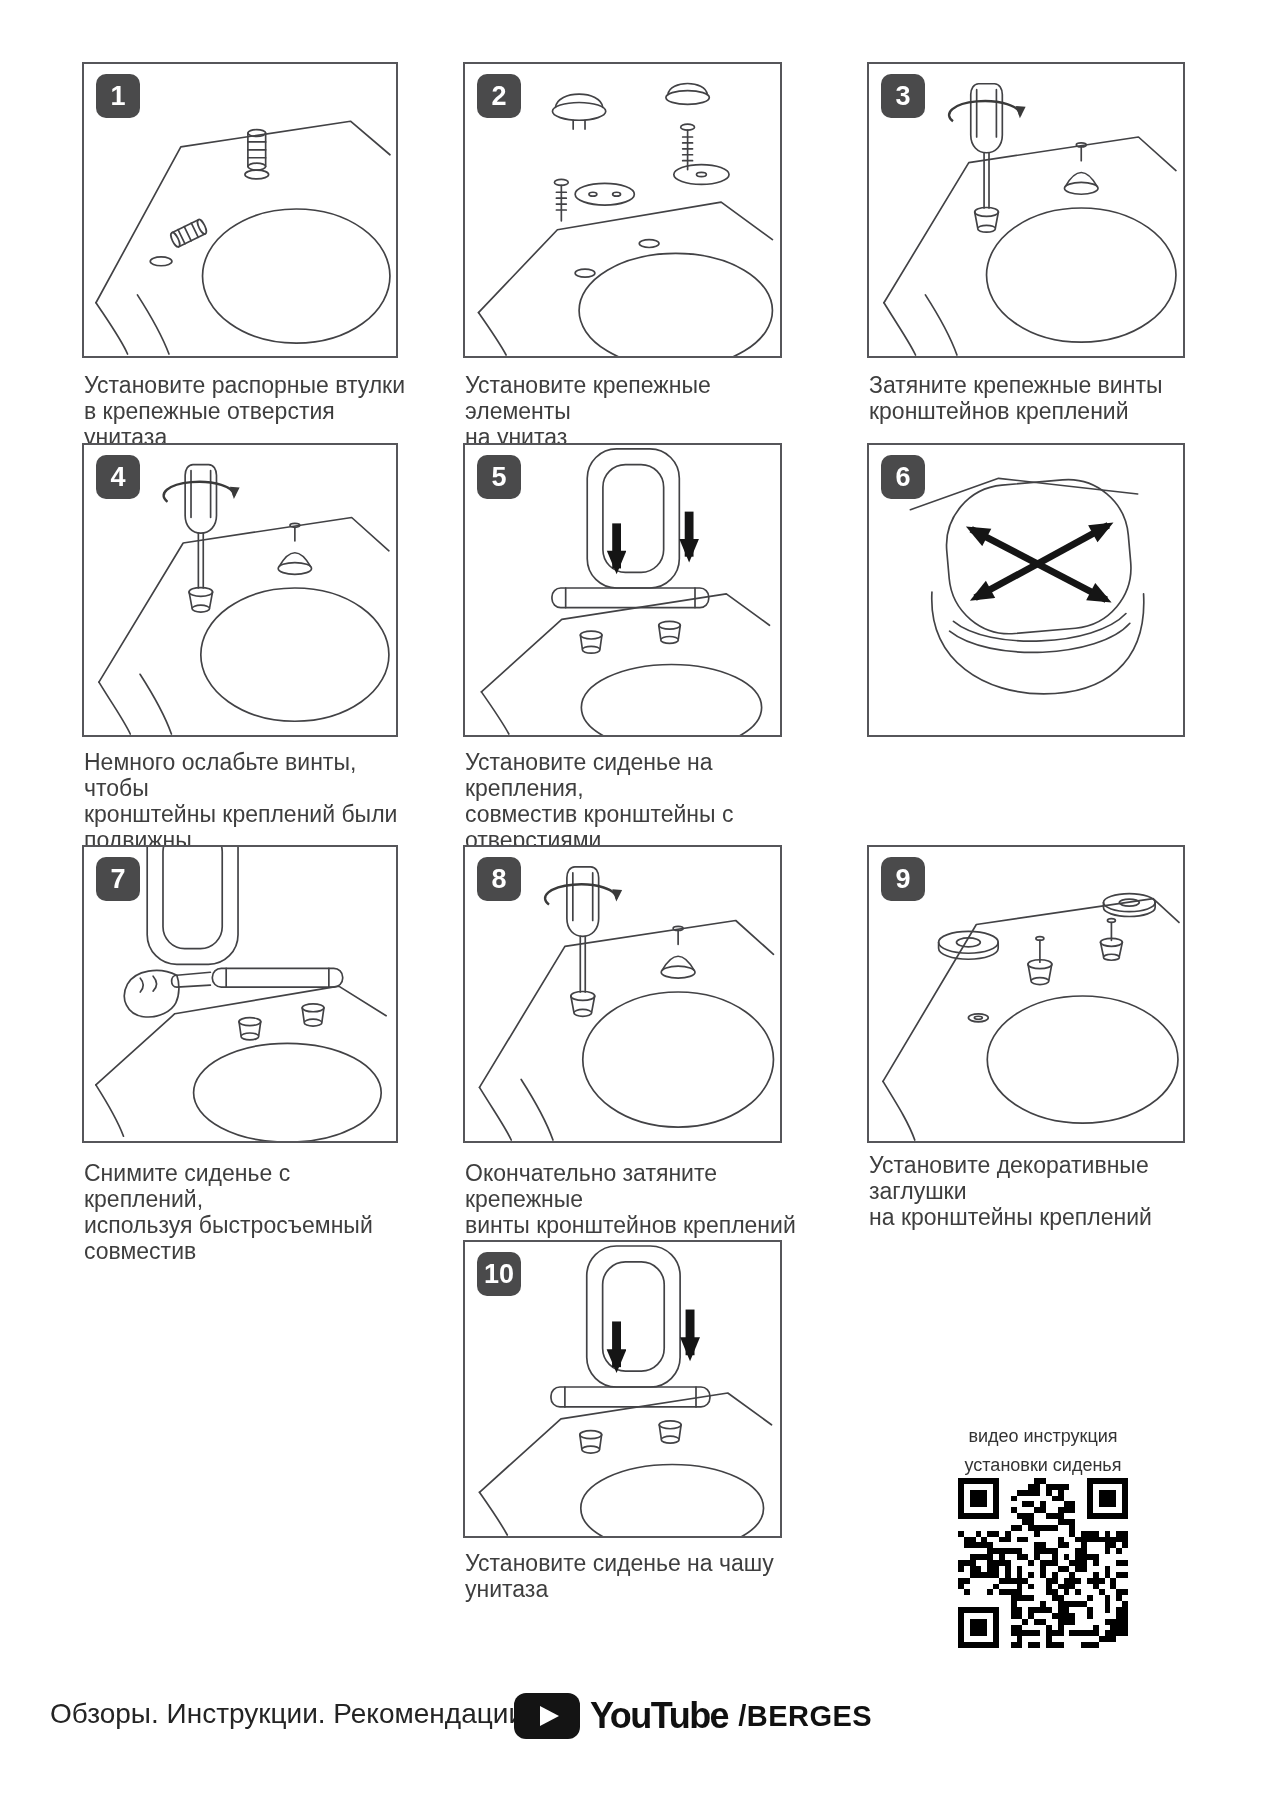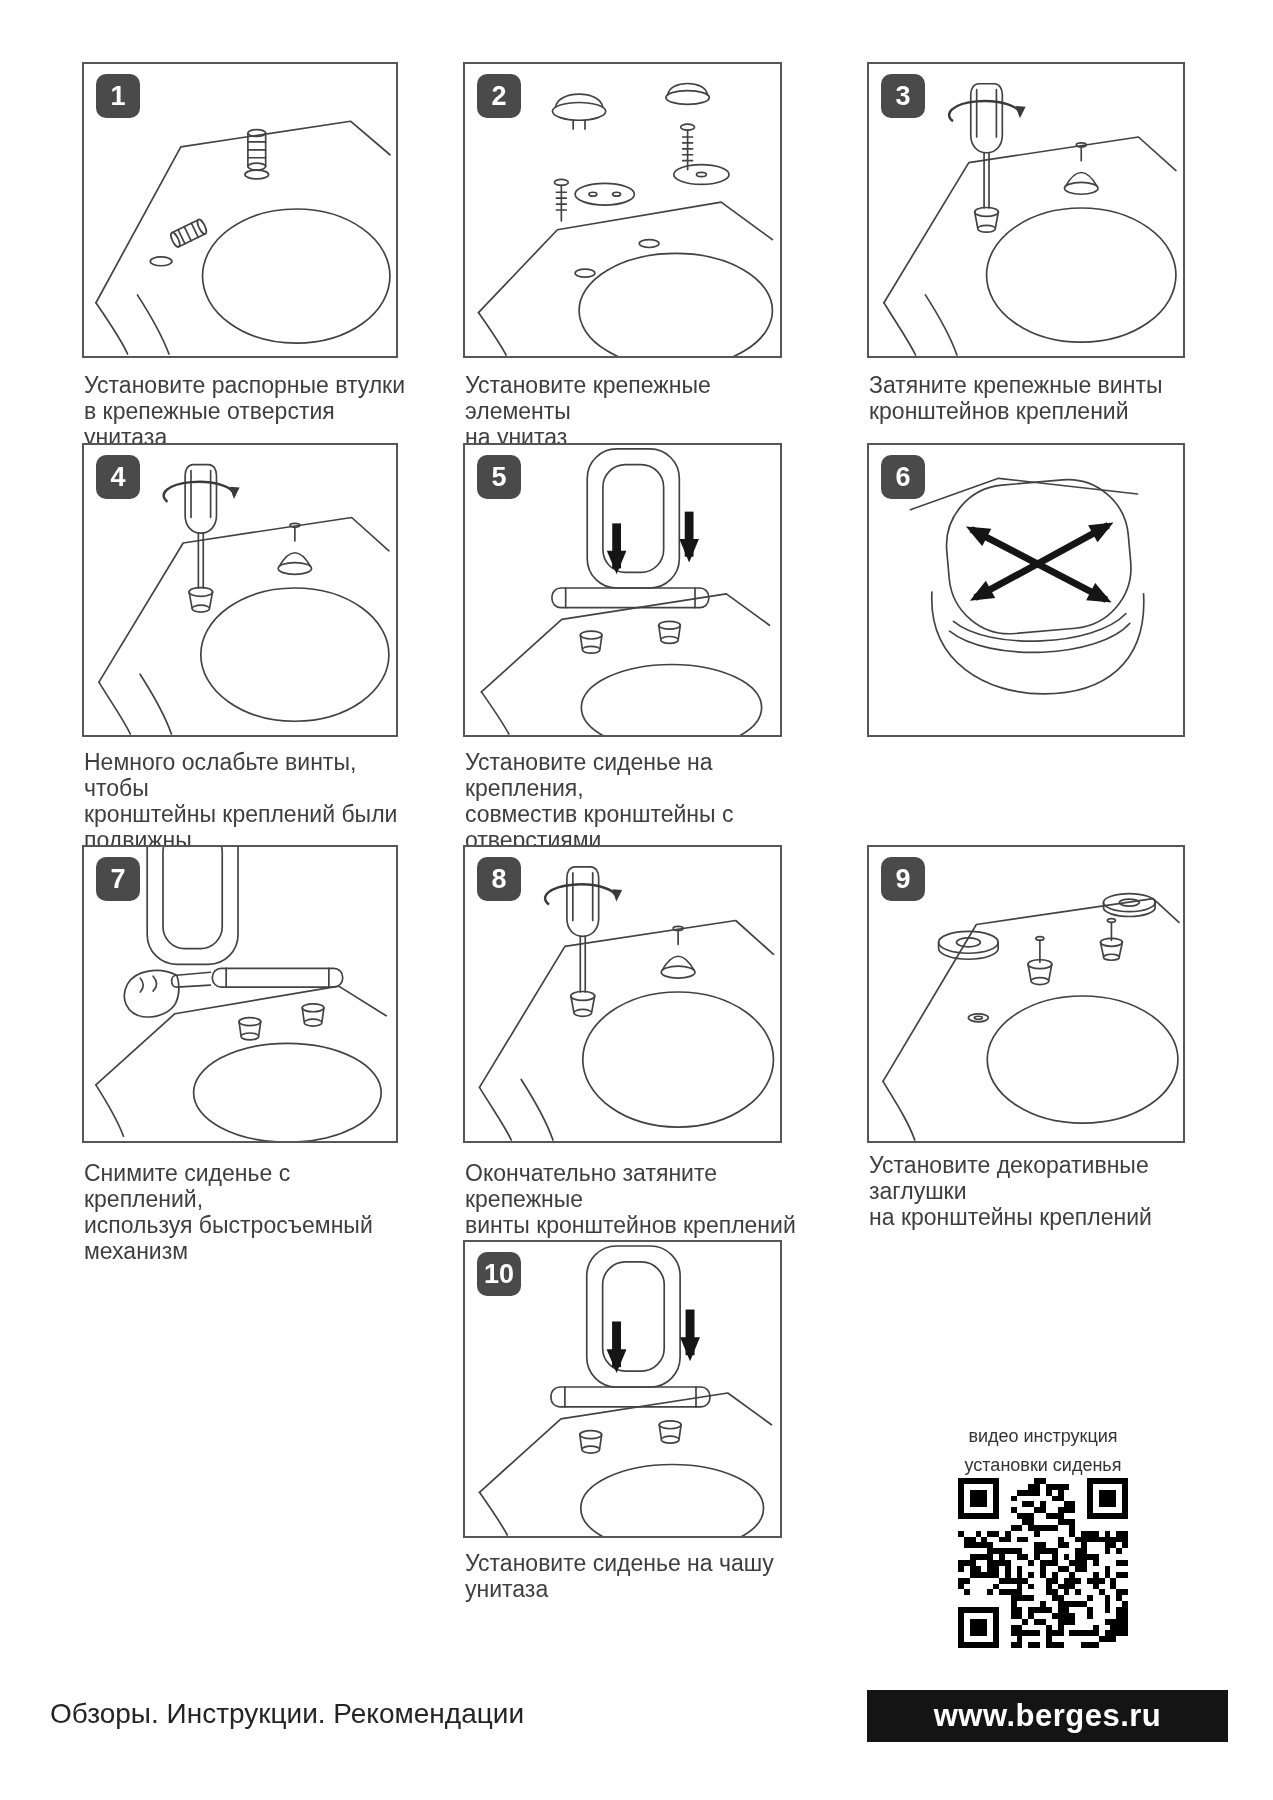--- a/index.html
+++ b/index.html
@@ -241,21 +241,21 @@
         <path d="M236,56 v5 a26,9 0 0 0 52,0 v-5"></path>
         <ellipse cx="262" cy="56" rx="10" ry="3.5"></ellipse>
         <ellipse cx="110" cy="172" rx="10" ry="4"></ellipse>
         <ellipse cx="110" cy="172" rx="4" ry="1.6"></ellipse>
       </g>
     </svg>
   </div>
 
   <div class="caption" style="left:84px;top:1160px;width:330px">Снимите сиденье с креплений,
 используя быстросъемный
-механизм</div>
+совместив</div>
   <div class="caption" style="left:465px;top:1160px;width:340px">Окончательно затяните крепежные
 винты кронштейнов креплений</div>
   <div class="caption" style="left:869px;top:1152px;width:340px">Установите декоративные заглушки
 на кронштейны креплений</div>
 
   <div class="panel" style="left:463px;top:1240px;width:319px;height:298px">
     <div class="badge">10</div>
     <svg class="art" viewBox="0 0 316 296">
         <use href="#scene-seatmount"></use>
       </svg>
@@ -562,18 +562,23 @@
         <rect x="2" y="2" width="3" height="3"></rect>
         <path d="M22,0 h7 v7 h-7 Z M23,1 v5 h5 v-5 Z" fill-rule="evenodd"></path>
         <rect x="24" y="2" width="3" height="3"></rect>
         <path d="M0,22 h7 v7 h-7 Z M1,23 v5 h5 v-5 Z" fill-rule="evenodd"></path>
         <rect x="2" y="24" width="3" height="3"></rect>
       </g>
     </svg>
 
   <div class="footer-tagline" style="left:50px;top:1698px">Обзоры. Инструкции. Рекомендации</div>
 
-
-  <div class="site-box" style="left:867px;top:1690px;width:361px;height:52px">
-    <span>www.berges.ru</span>
-  </div>
+  <div class="yt" style="left:514px;top:1690px;height:52px">
+    <svg width="66" height="46" viewBox="0 0 66 46">
+      <rect x="0" y="0" width="66" height="46" rx="12" fill="#141414"></rect>
+      <path d="M26,13 L45,23 L26,33 Z" fill="#ffffff"></path>
+    </svg>
+    <span class="yt-word">YouTube</span>
+    <span class="yt-handle">/BERGES</span>
+  </div>
+
 
 </div>
 
 </body></html>

